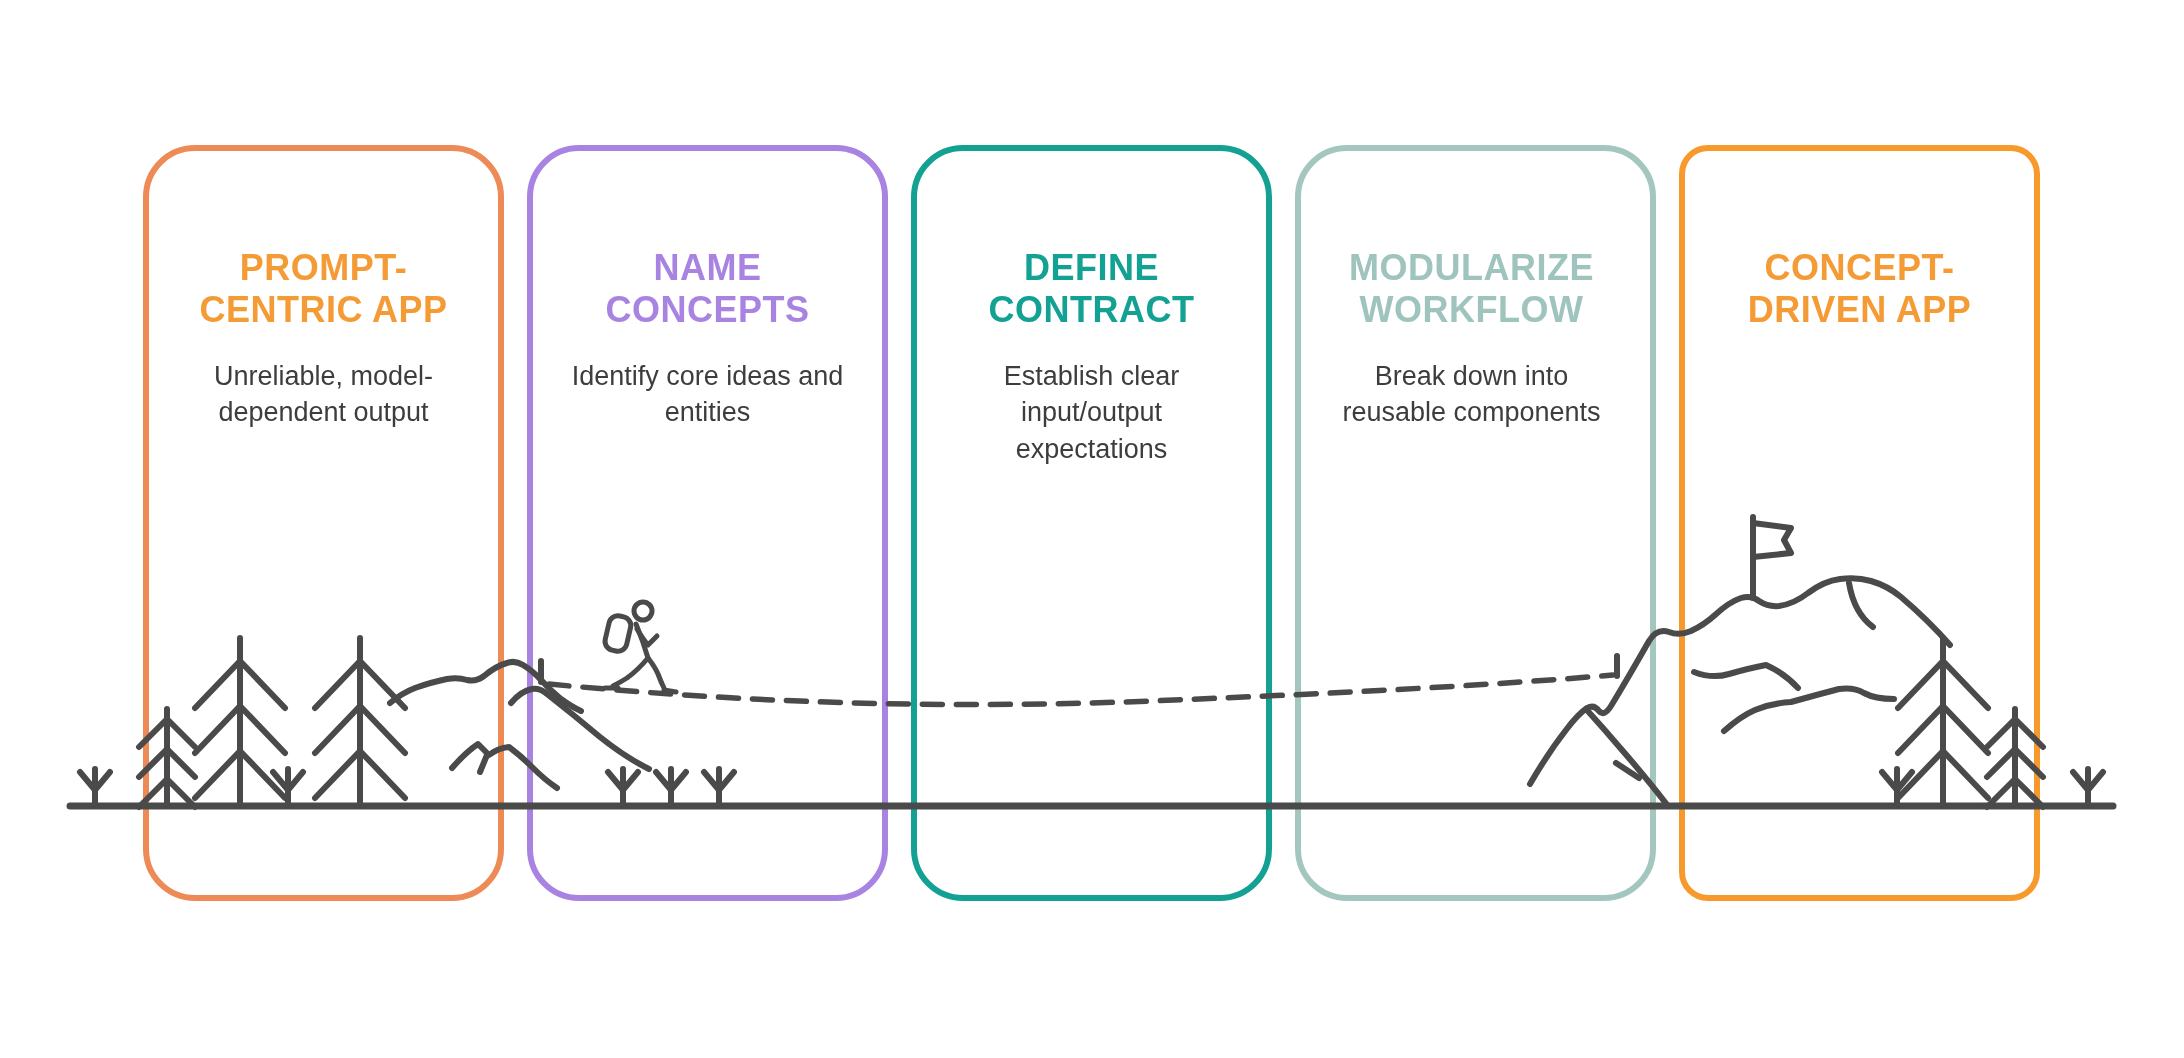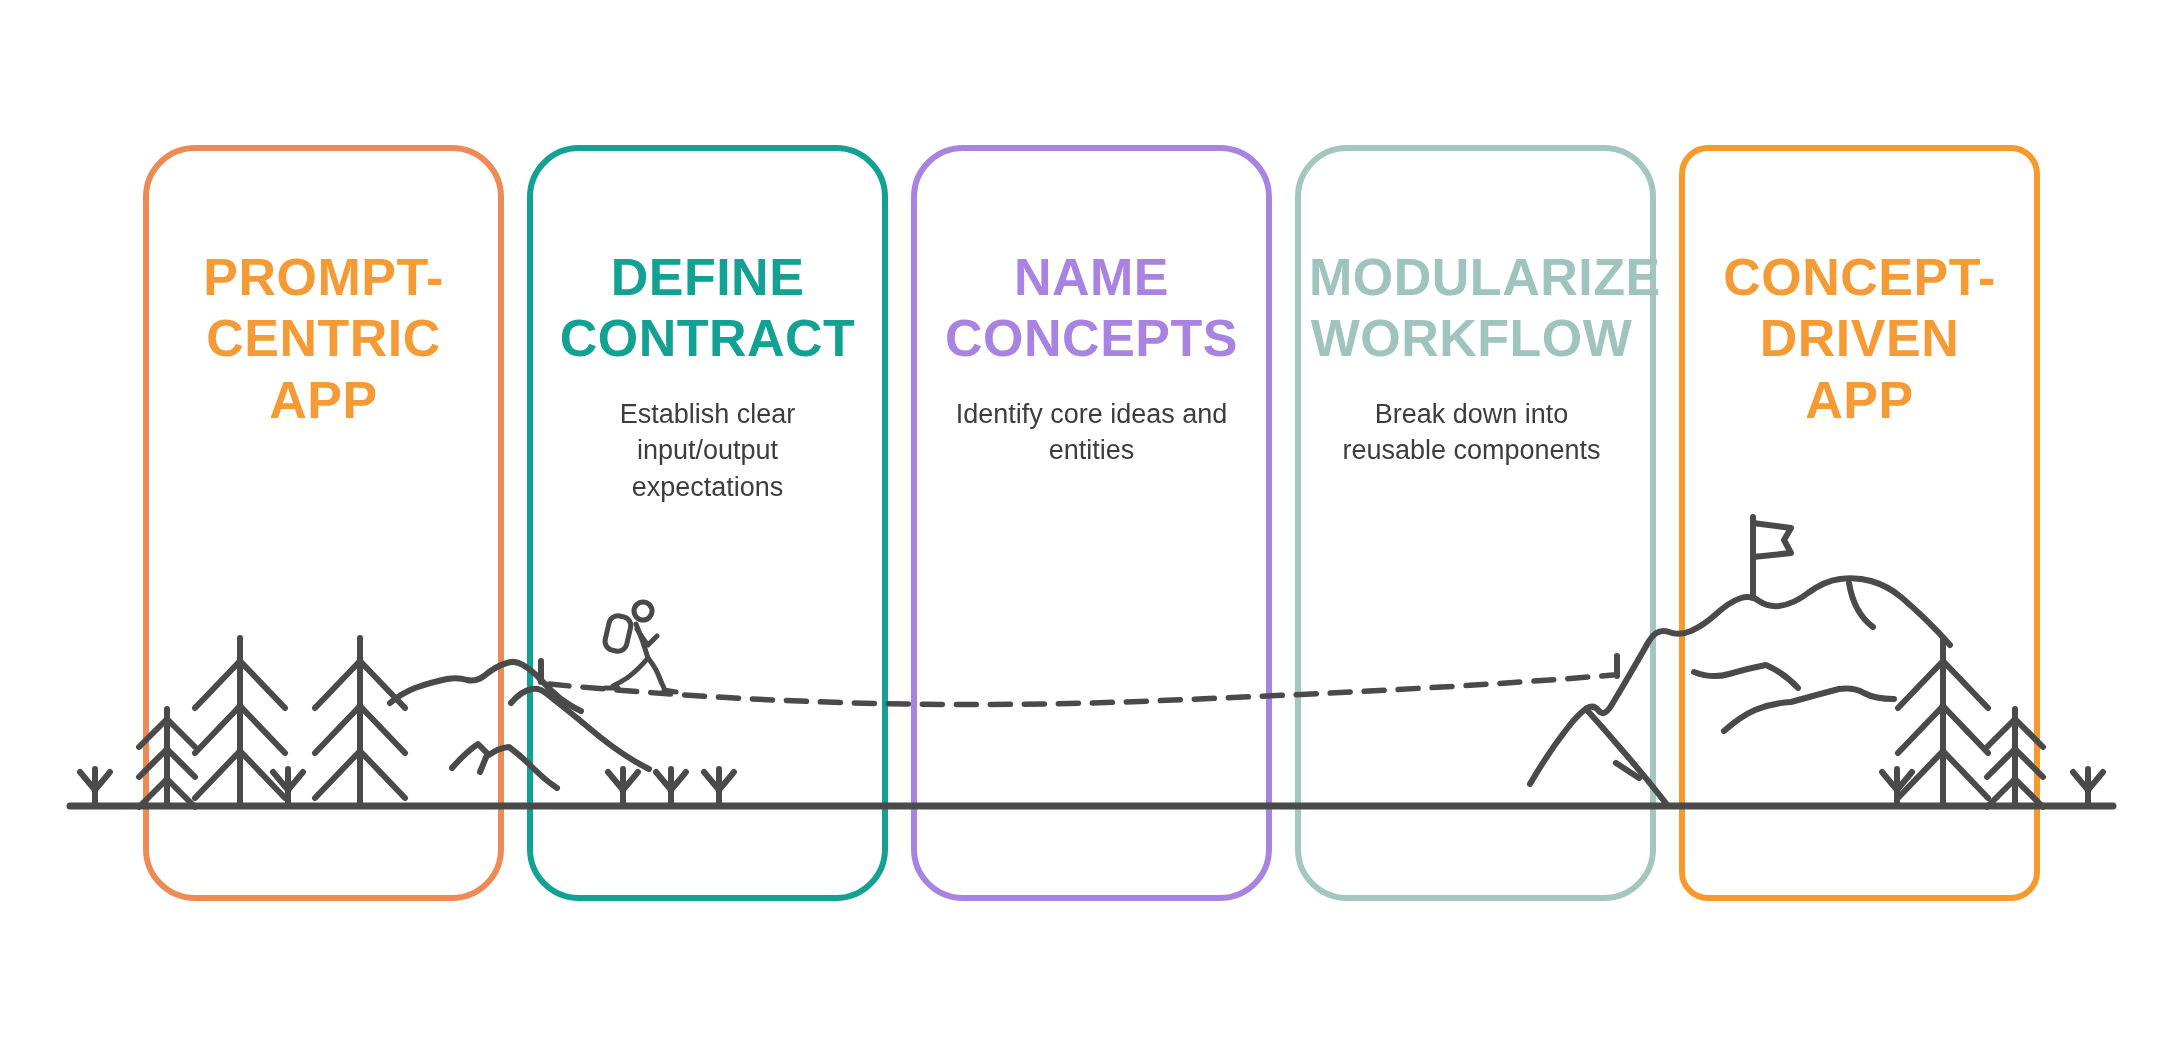--- a/index.html
+++ b/index.html
@@ -22,21 +22,21 @@
     padding:96px 16px 0;
     z-index:1;
   }
   .card:nth-of-type(1){left:143px;}
   .card:nth-of-type(2){left:527px;}
   .card:nth-of-type(3){left:911px;}
   .card:nth-of-type(4){left:1295px;padding-left:8px;}
   .card:nth-of-type(5){left:1679px;border-radius:29px;}
   .card-title{
     margin:0;
-    font-size:52px;
+    font-size:36px;
     font-weight:bold;
     line-height:1.18;
     letter-spacing:0.5px;
     white-space:pre-line;
   }
   .card-desc{
     margin:26px 0 0;
     font-size:27px;
     line-height:1.35;
     white-space:pre-line;
@@ -50,35 +50,37 @@
   }
 </style>
 </head>
 <body>
 
 <div class="canvas">
 
   <section class="card" style="border-color: rgb(238, 138, 85);">
     <h2 class="card-title" style="color: rgb(245, 155, 53);">PROMPT-
 CENTRIC APP</h2>
+    <p class="card-desc" style="color: rgb(61, 61, 61);">Unreliable, model-
+dependent output</p>
+  </section>
+
+  <section class="card" style="border-color: rgb(169, 131, 226);">
+    <h2 class="card-title" style="color: rgb(169, 131, 226);">NAME
+CONCEPTS</h2>
+    <p class="card-desc" style="color: rgb(61, 61, 61);">Identify core ideas and
+entities</p>
   </section>
 
   <section class="card" style="border-color: rgb(18, 161, 146);">
     <h2 class="card-title" style="color: rgb(18, 161, 146);">DEFINE
 CONTRACT</h2>
     <p class="card-desc" style="color: rgb(61, 61, 61);">Establish clear
 input/output
 expectations</p>
-  </section>
-
-  <section class="card" style="border-color: rgb(169, 131, 226);">
-    <h2 class="card-title" style="color: rgb(169, 131, 226);">NAME
-CONCEPTS</h2>
-    <p class="card-desc" style="color: rgb(61, 61, 61);">Identify core ideas and
-entities</p>
   </section>
 
   <section class="card" style="border-color: rgb(163, 198, 191);">
     <h2 class="card-title" style="color: rgb(159, 196, 189);">MODULARIZE
 WORKFLOW</h2>
     <p class="card-desc" style="color: rgb(61, 61, 61);">Break down into
 reusable components</p>
   </section>
 
   <section class="card" style="border-color: rgb(248, 153, 43);">

